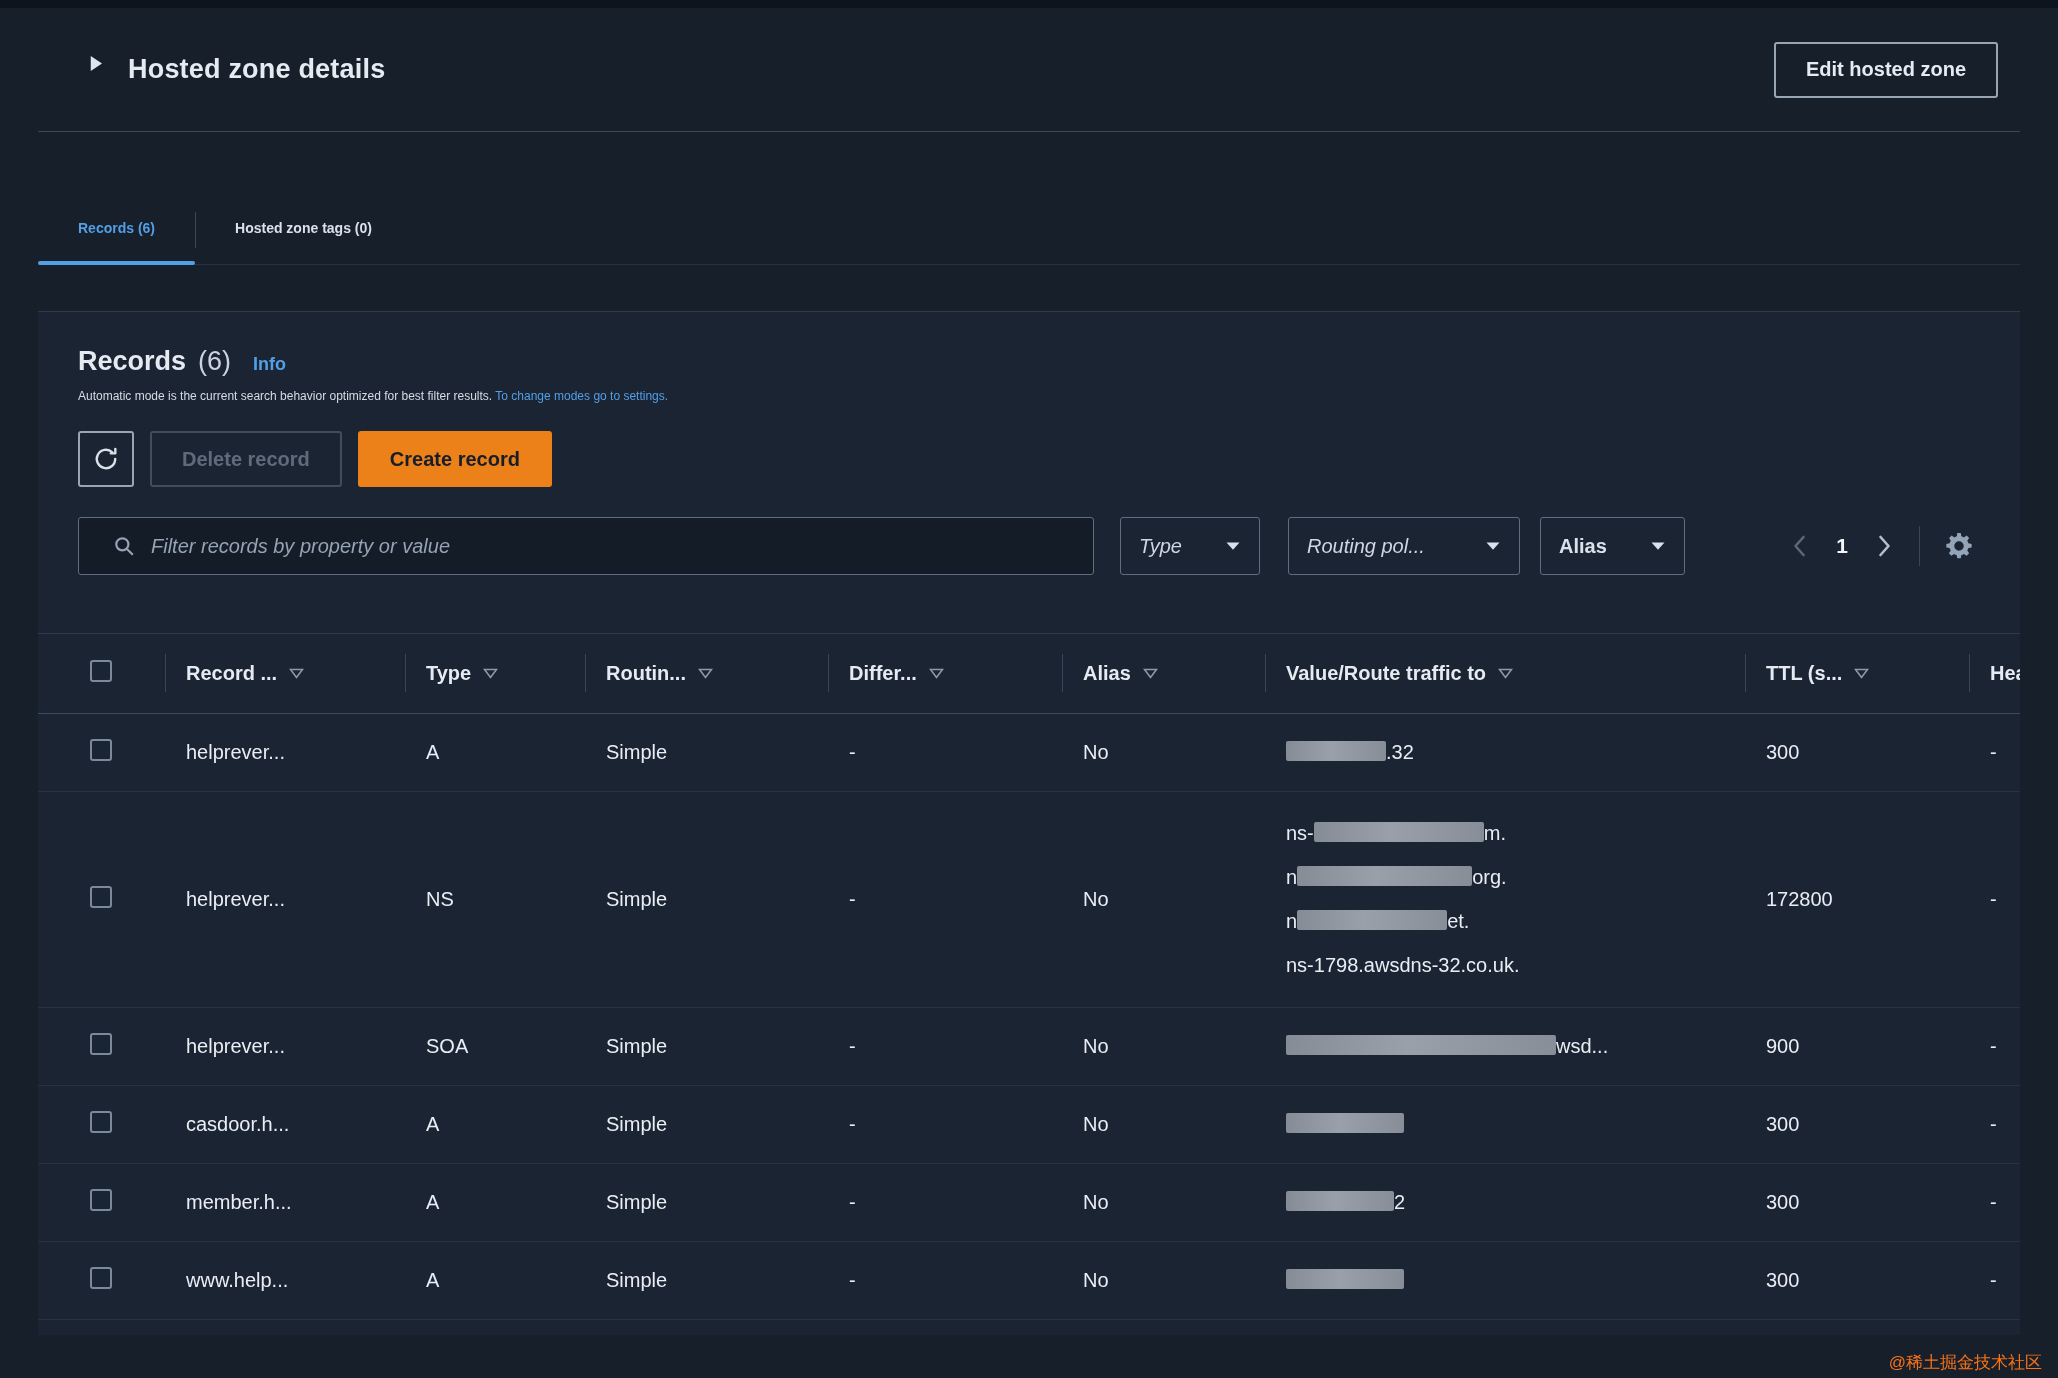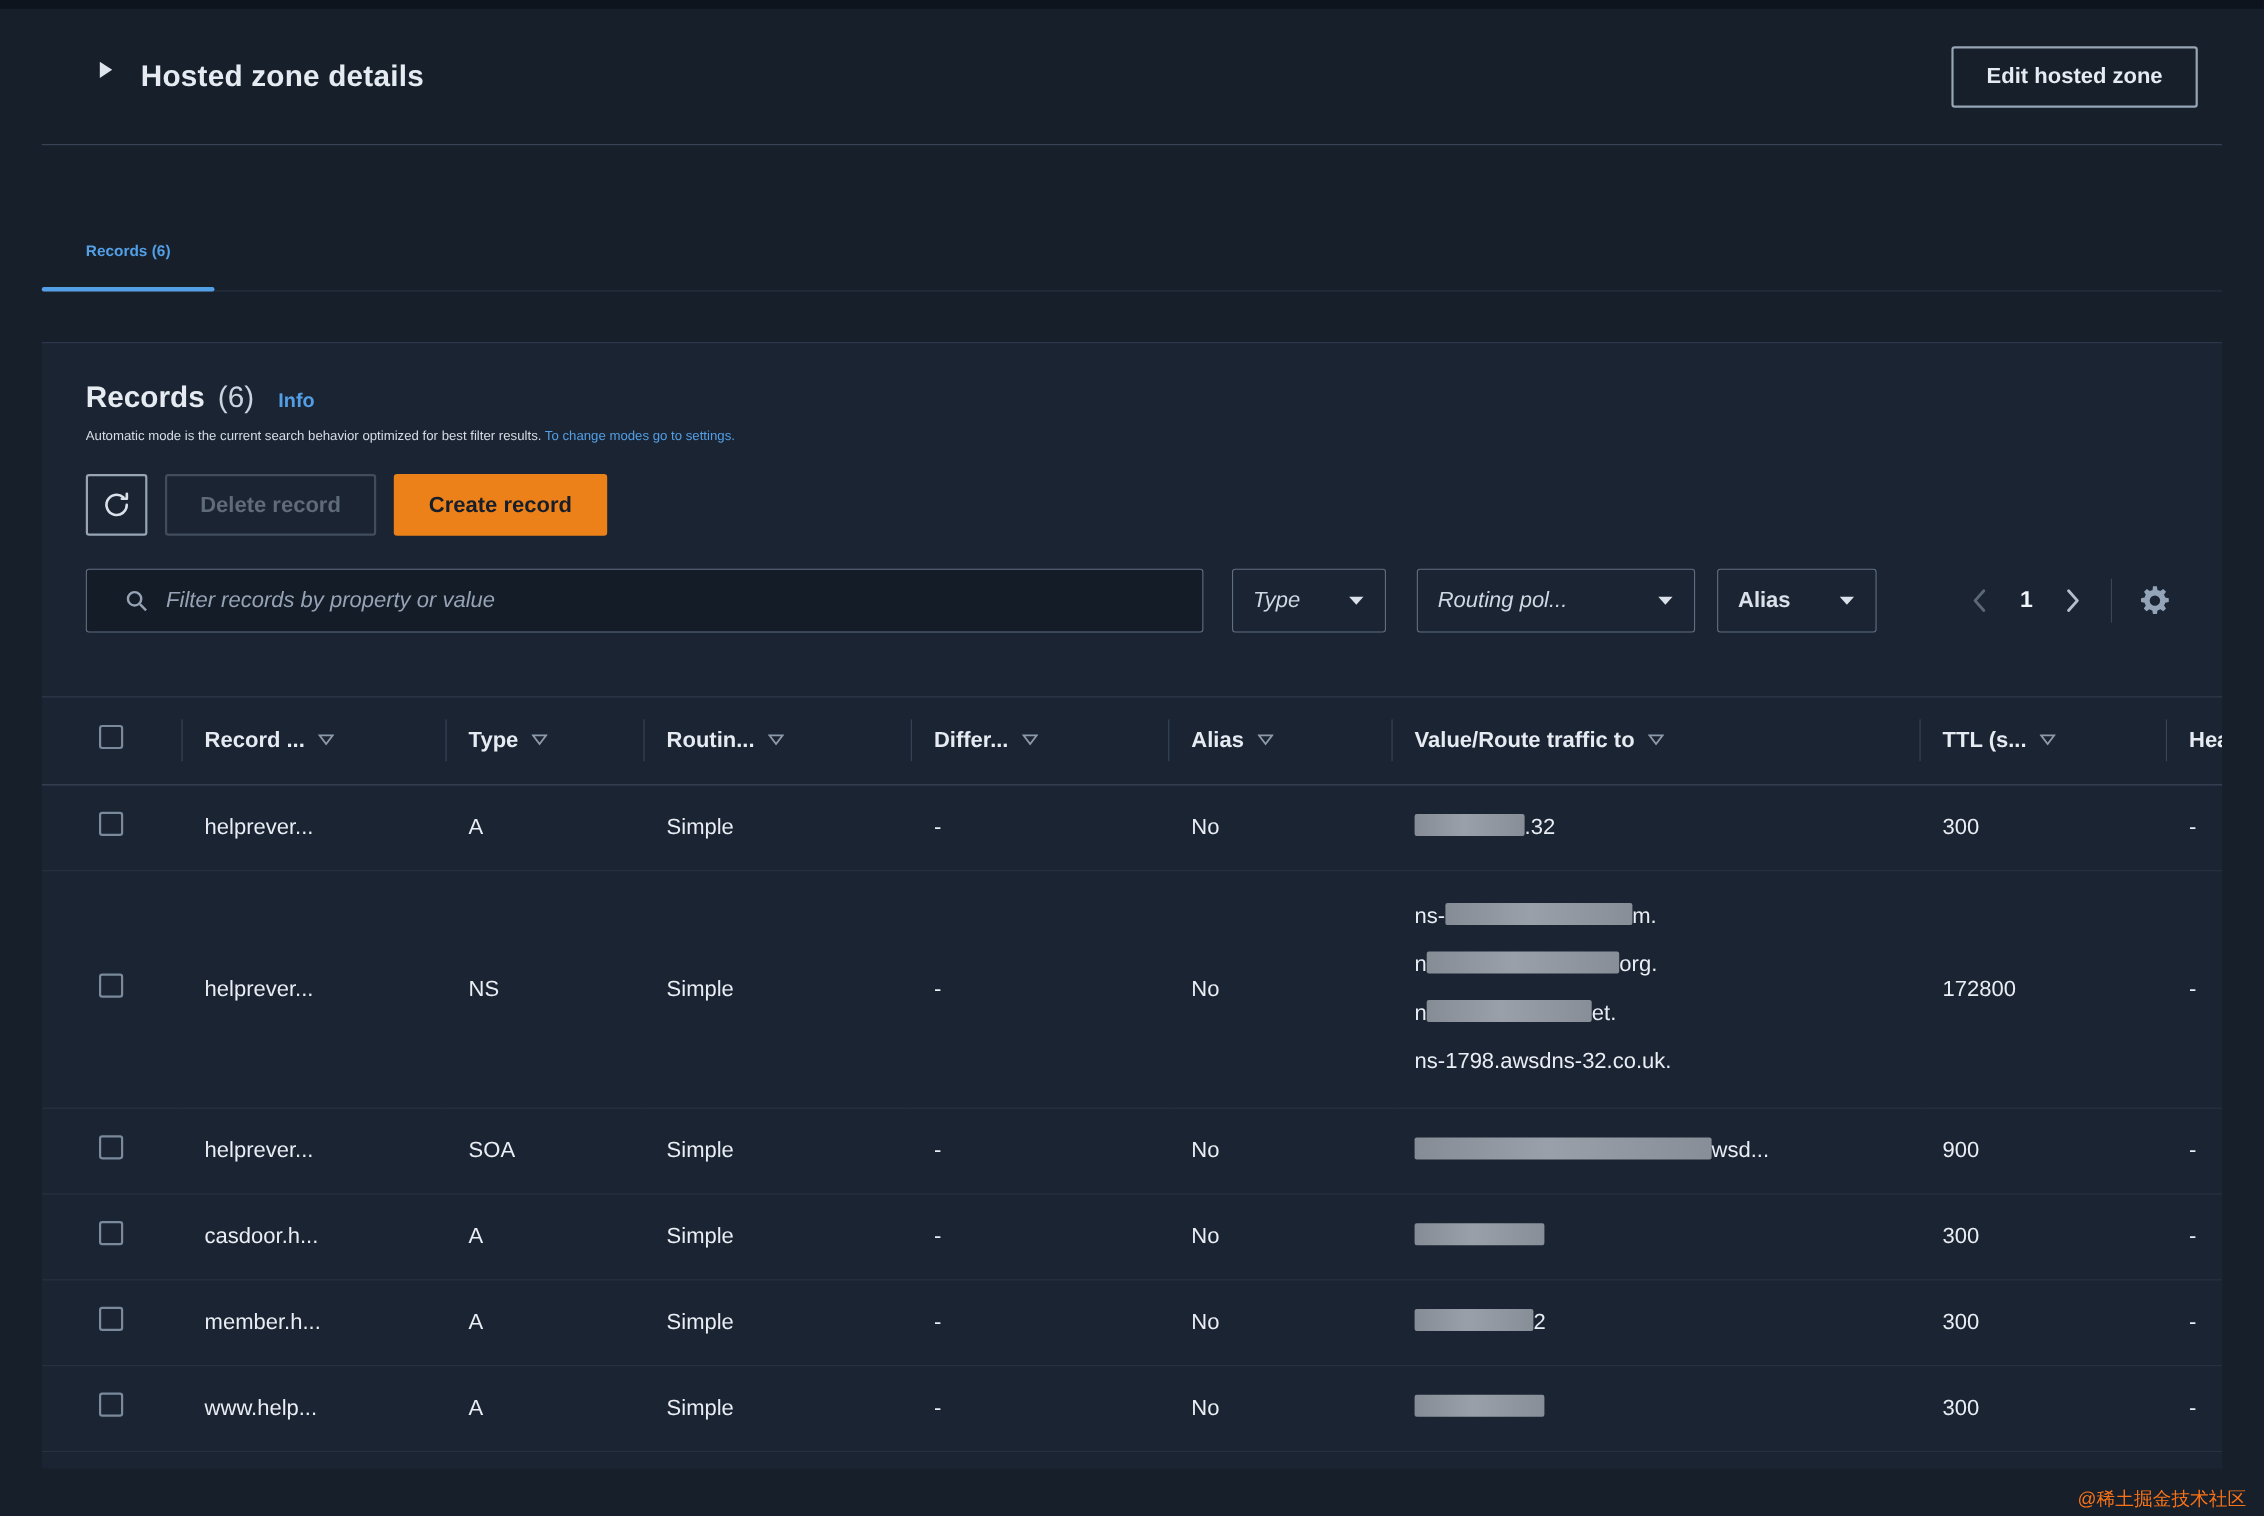--- a/index.html
+++ b/index.html
@@ -56,21 +56,21 @@
   }
   .search input { flex:1; background:transparent; border:none; outline:none; color:#e6ebf2; font-size:20px; font-style:italic; font-family:inherit; }
   .search input::placeholder { color:#95a3b5; font-style:italic; }
   .select {
     height:58px; border:1px solid #5f6e81; border-radius:3px;
     display:flex; align-items:center; justify-content:space-between;
     padding:0 18px; cursor:pointer; font-size:20px; color:#dbe1ea; background:transparent; white-space:nowrap;
   }
   .select .lbl.it { font-style:italic; color:#cfd7e2; }
   .sel-type { width:140px; margin-left:26px; }
-  .sel-routing { width:253px; margin-left:28px; }
+  .sel-routing { width:232px; margin-left:28px; }
   .sel-alias { width:145px; margin-left:20px; font-weight:700; }
 
   .pagination { margin-left:auto; display:flex; align-items:center; }
   .pg-btn { background:none; border:none; padding:6px; cursor:pointer; display:flex; align-items:center; }
   .page-num { font-size:21px; font-weight:700; color:#f1f4f8; margin:0 24px; }
   .vdiv { width:1px; height:40px; background:#3b4657; margin:0 18px 0 22px; }
 
   
   .table-divider { margin-top:58px; height:1px; background:#2f3b4c; }
   table.records { border-collapse:collapse; table-layout:fixed; width:2052px; }
@@ -102,20 +102,21 @@
           <path d="M2.5 2 L13.2 9 L2.5 16 Z" fill="#dfe5ec"></path>
         </svg>
     </span>
     <h1>Hosted zone details</h1>
   </div>
   <button class="btn">Edit hosted zone</button>
 </div>
 
 <div class="tabs">
   <div class="tab active"><span>Records (6)</span></div>
+  <div class="tab"><span>Hosted zone tags (0)</span></div>
 </div>
 
 <div class="card">
   <div class="card-head">
     <div class="title-row">
       <span class="h2">Records</span>
       <span class="h2 count">(6)</span>
       <a class="info-link">Info</a>
     </div>
     <div class="desc">

